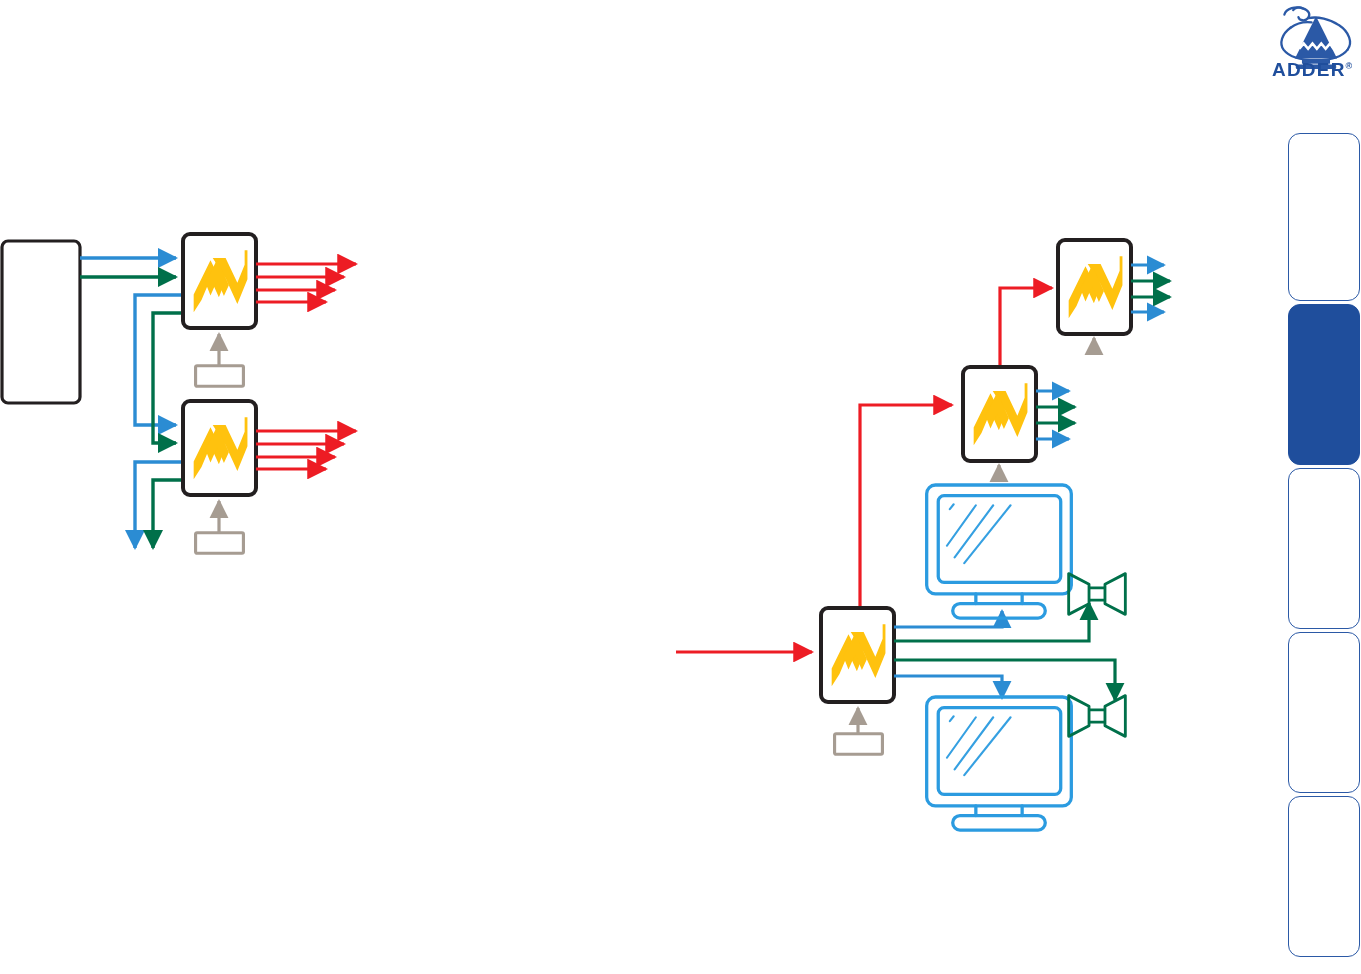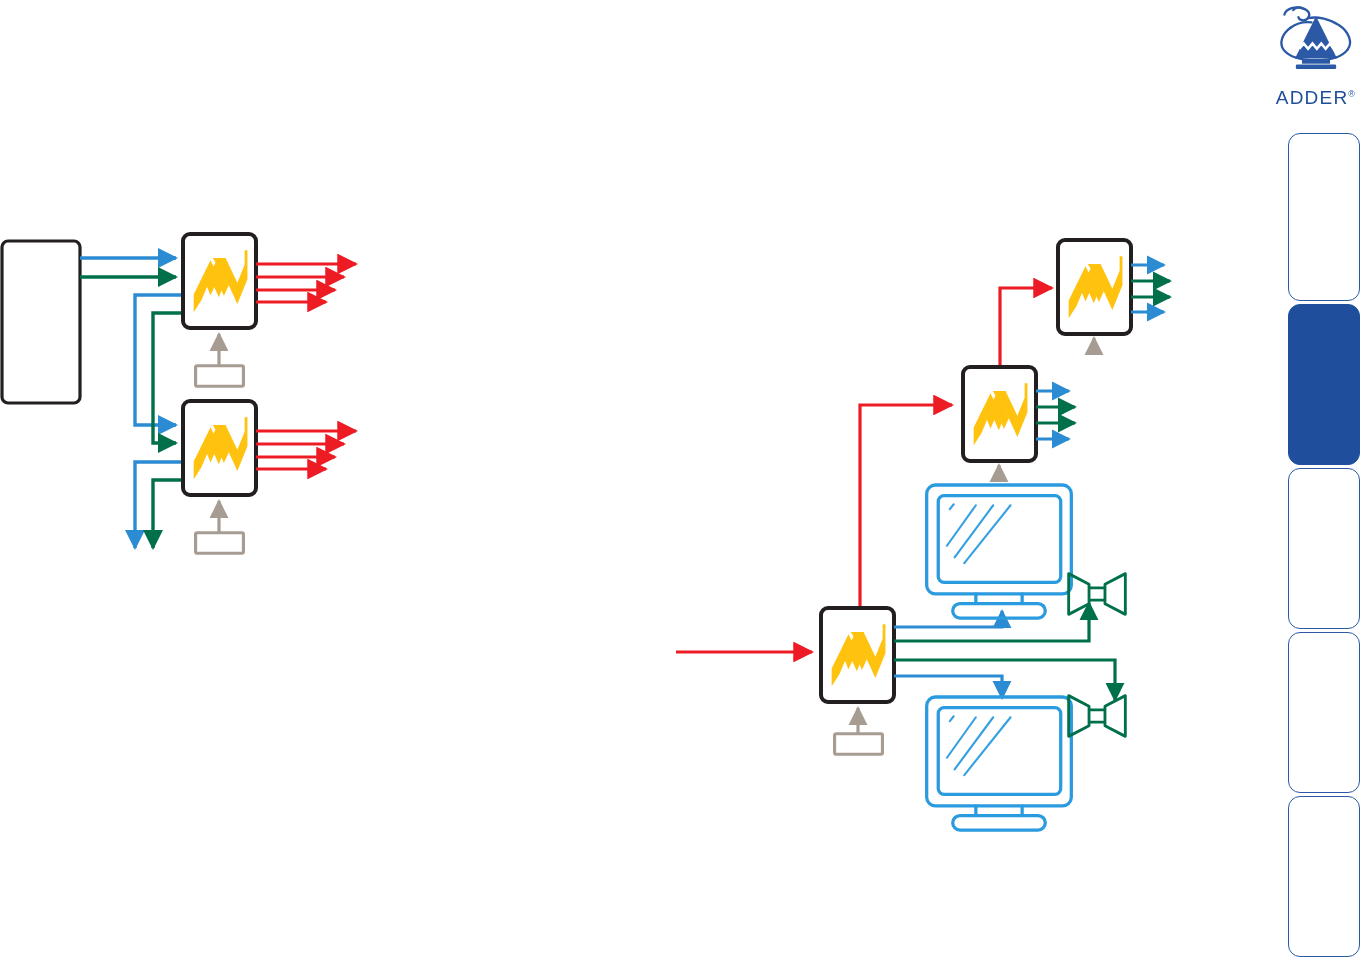--- a/index.html
+++ b/index.html
@@ -8,22 +8,22 @@
     width:1361px;height:974px;position:relative;overflow:hidden;
     font-family:"Liberation Sans", sans-serif;
   }
   #page{position:absolute;inset:0;}
 
   
   #brand-logo{position:absolute;left:1272px;top:4px;width:88px;height:72px;}
   #brand-logo svg{display:block;width:88px;height:72px;}
   #brand-wordmark{
     position:absolute;left:1272px;top:55px;width:88px;height:20px;
-    color:#1F4E9C;font-size:19px;font-weight:normal;letter-spacing:1.2px;
-    text-align:center;line-height:20px;margin-top:28px;
+    color:#1F4E9C;font-size:19px;font-weight:bold;letter-spacing:1.2px;
+    line-height:20px;
   }
 
   
   #side-rail{position:absolute;left:1288px;top:130px;width:72px;height:844px;}
   .side-tab{
     position:absolute;left:0;width:72px;
     border:1.4px solid #2B59A6;border-radius:12px;
     background:#ffffff;box-sizing:border-box;
   }
   .side-tab.active{background:#1F4E9C;border-color:#1F4E9C;}

